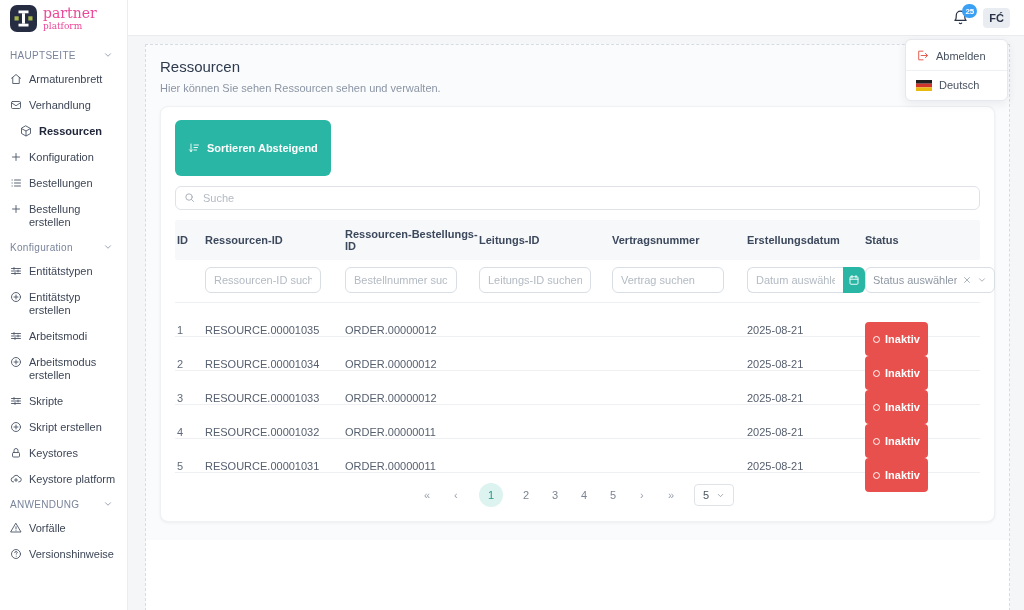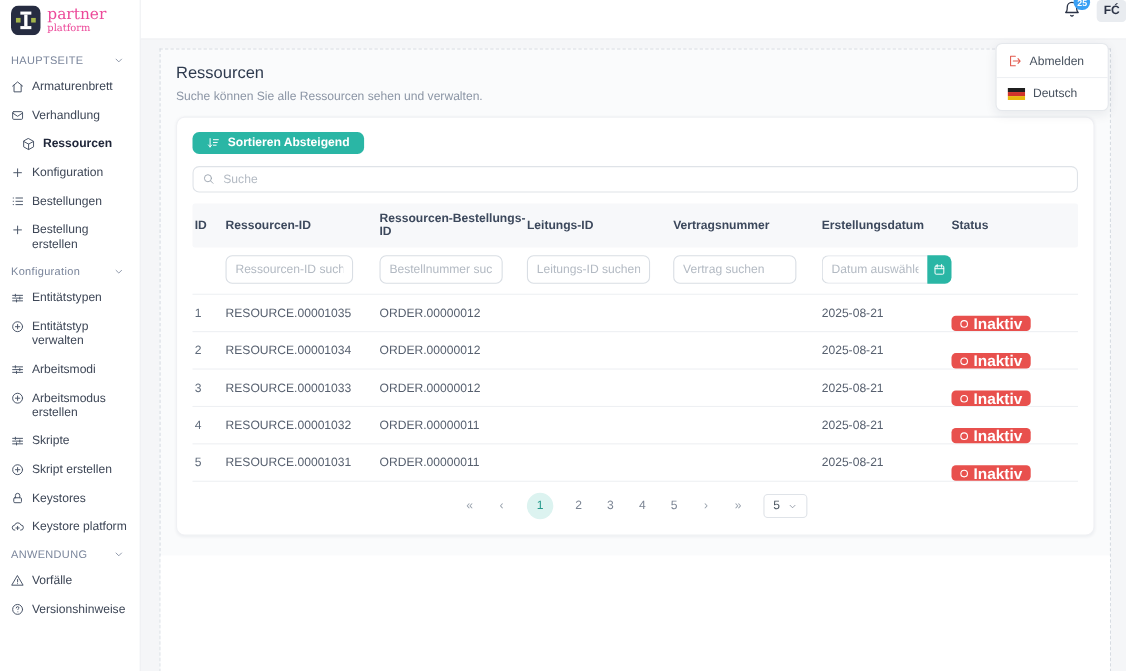--- a/index.html
+++ b/index.html
@@ -15,33 +15,33 @@
   .logo-text .l1 { font-size:14px; }
   .logo-text .l2 { font-size:9px; margin-top:2px; }
   .nav-header { display:flex; align-items:flex-start; justify-content:space-between; padding-right:14px; color:#79849a; font-size:10px; letter-spacing:.3px; margin:10px 0 12px; cursor:pointer; }
   .nav-header svg { width:10px; height:10px; stroke:#79849a; }
   .nav-item { display:flex; align-items:flex-start; gap:7px; font-size:11px; color:#3d4656; margin-bottom:13px; line-height:13px; cursor:pointer; padding-right:6px; }
   .nav-item .icn { margin-top:0px; color:#4a5568; }
   .nav-item.active { font-weight:bold; color:#20273a; padding-left:10px; }
 
   
   .right-col { flex:1; display:flex; flex-direction:column; height:610px; position:relative; }
-  .topbar { height:36px; background:#fff; border-bottom:1px solid #e9ebef; display:flex; align-items:flex-start; justify-content:flex-end; gap:14px; }
+  .topbar { height:36px; background:#fff; border-bottom:1px solid #e9ebef; display:flex; align-items:center; justify-content:flex-end; gap:14px; padding-right:14px; }
   .bell-wrap { position:relative; cursor:pointer; }
   .bell-wrap svg { width:17px; height:17px; stroke:#2b3346; fill:none; stroke-width:1.7; stroke-linecap:round; stroke-linejoin:round; display:block; }
   .notif-badge { position:absolute; top:-5px; right:-8px; background:#3aa0f4; color:#fff; font-size:8px; font-weight:bold; min-width:14px; height:14px; border-radius:8px; display:flex; align-items:center; justify-content:center; padding:0 3px; }
   .avatar { background:#e9ecf0; color:#2b3346; font-size:11px; font-weight:bold; border-radius:4px; padding:4px 6px; cursor:pointer; }
 
   .main { flex:1; position:relative; background:#f5f6f8; overflow:hidden; }
   .dashed-box { position:absolute; left:17px; right:14px; top:8px; bottom:-6px; border:1px dashed #d7dce2; padding:13px 14px; background:#fafbfc; }
   .page-title { font-size:15px; font-weight:500; color:#2e3a4e; }
   .page-subtitle { font-size:11px; color:#8b95a5; margin-top:7px; }
 
   .card { margin-top:12px; background:#fff; border:1px solid #f0f1f4; border-radius:8px; box-shadow:0 1px 3px rgba(25,39,61,.06); padding:13px 14px 10px; }
-  .sort-btn { display:inline-flex; align-items:center; gap:7px; background:#2ab6a5; color:#fff; border:none; font-size:11px; font-weight:bold; padding:4px 13px; border-radius:6px; cursor:pointer; font-family:inherit; }
+  .sort-btn { display:inline-flex; align-items:center; gap:7px; background:#2ab6a5; color:#fff; border:none; font-size:11px; font-weight:bold; padding:22px 13px; border-radius:6px; cursor:pointer; font-family:inherit; }
   .sort-btn svg { width:12px; height:12px; stroke:#fff; }
   .search-wrap { position:relative; margin-top:10px; }
   .search-wrap svg { position:absolute; left:9px; top:6px; width:11px; height:11px; stroke:#9aa3ae; }
   .search-input { width:100%; height:24px; border:1px solid #dfe3e8; border-radius:6px; padding:0 8px 0 27px; font-size:11px; font-family:inherit; color:#3d4656; background:#fff; }
   .search-input::placeholder { color:#b3bac3; }
 
   .tgrid { display:grid; grid-template-columns:30px 140px 134px 133px 135px 118px 1fr; align-items:center; }
   .thead { margin-top:10px; background:#f7f8fa; padding:8px 0; font-size:11px; font-weight:bold; color:#3c485c; border-radius:2px; }
   .filters { padding:7px 0 9px; border-bottom:1px solid #eef0f3; }
   .f-input { height:26px; border:1px solid #d9dee4; border-radius:6px; padding:0 8px; font-size:11px; font-family:inherit; color:#3d4656; width:116px; background:#fff; }
@@ -49,21 +49,21 @@
   .f-input.small { width:96px; border-radius:6px 0 0 6px; border-right:none; }
   .date-wrap { display:flex; align-items:center; }
   .cal-btn { width:27px; height:26px; background:#2ab6a5; border:none; border-radius:0 6px 6px 0; display:flex; align-items:center; justify-content:center; cursor:pointer; }
   .cal-btn svg { width:12px; height:12px; stroke:#fff; }
   .status-select { width:130px; height:26px; border:1px solid #d9dee4; border-radius:6px; display:flex; align-items:center; gap:5px; padding:0 7px; font-size:11px; color:#8f98a4; cursor:pointer; background:#fff; }
   .status-select .lbl { flex:1; white-space:nowrap; overflow:hidden; }
   .status-select svg { width:10px; height:10px; stroke:#8f98a4; }
 
   .trow { height:34px; border-bottom:1px solid #eef0f3; font-size:11px; color:#57606f; }
   .trow .idcell { color:#5f6a7a; padding-left:2px; }
-  .badge { display:inline-flex; align-items:center; gap:5px; background:#e8504d; color:#fff; font-size:14px; font-weight:bold; border-radius:4px; padding:2px 8px; line-height:10px;margin-top:19px; }
+  .badge { display:inline-flex; align-items:center; gap:5px; background:#e8504d; color:#fff; font-size:11px; font-weight:bold; border-radius:4px; padding:12px 8px; line-height:10px;margin-top:19px; }
   .badge .ring { width:7px; height:7px; border:1.3px solid #fff; border-radius:50%; display:inline-block; }
 
   .pagination { display:flex; align-items:center; justify-content:center; gap:17px; margin-top:10px; padding-bottom:4px; font-size:11px; color:#99a2ad; }
   .pg { cursor:pointer; min-width:12px; text-align:center; }
   .pg.num { color:#7b8493; }
   .pg.active { background:#dcf3f0; color:#23998b; width:24px; height:24px; border-radius:50%; display:flex; align-items:center; justify-content:center; font-weight:500; }
   .page-size { display:flex; align-items:center; gap:7px; border:1px solid #dfe3e8; border-radius:4px; padding:4px 8px; color:#4a5560; cursor:pointer; background:#fff; }
   .page-size svg { width:9px; height:9px; stroke:#7b8493; }
 
   .empty-block { background:#fff; margin:18px -14px 0; height:240px; }
@@ -218,21 +218,21 @@
   <div class="nav-item">
     <svg class="icn">
         <use href="#i-sliders"></use>
       </svg>
     <span>Entitätstypen</span>
   </div>
   <div class="nav-item">
     <svg class="icn">
         <use href="#i-plus-circle"></use>
       </svg>
-    <span>Entitätstyp verwalten</span>
+    <span>Entitätstyp erstellen</span>
   </div>
   <div class="nav-item">
     <svg class="icn">
         <use href="#i-sliders"></use>
       </svg>
     <span>Arbeitsmodi</span>
   </div>
   <div class="nav-item">
     <svg class="icn">
         <use href="#i-plus-circle"></use>
@@ -311,21 +311,21 @@
         <rect width="16" height="3.67" y="3.67" fill="#d0342c"></rect>
         <rect width="16" height="3.66" y="7.34" fill="#e8b90f"></rect>
       </svg>
       <span>Deutsch</span>
     </div>
   </div>
 
   <div class="main">
     <div class="dashed-box">
       <div class="page-title">Ressourcen</div>
-      <div class="page-subtitle">Suche können Sie alle Ressourcen sehen und verwalten.</div>
+      <div class="page-subtitle">Hier können Sie sehen Ressourcen sehen und verwalten.</div>
 
       <div class="card">
         <button class="sort-btn">
           <svg class="icn">
               <use href="#i-sort"></use>
             </svg>
           <span>Sortieren Absteigend</span>
         </button>
 
         <div class="search-wrap">
@@ -353,20 +353,31 @@
           <div><input class="f-input" style="width: 112px;" placeholder="Bestellnummer suchen"></div>
           <div><input class="f-input" style="width: 112px;" placeholder="Leitungs-ID suchen"></div>
           <div><input class="f-input" style="width: 112px;" placeholder="Vertrag suchen"></div>
           <div class="date-wrap">
             <input class="f-input small" placeholder="Datum auswählen" style="">
             <button class="cal-btn">
               <svg class="icn">
                   <use href="#i-calendar"></use>
                 </svg>
             </button>
+          </div>
+          <div>
+            <div class="status-select">
+              <span class="lbl">Status auswählen</span>
+              <svg class="icn">
+                  <use href="#i-x"></use>
+                </svg>
+              <svg class="icn">
+                  <use href="#i-chev-down"></use>
+                </svg>
+            </div>
           </div>
         </div>
 
         
         <div class="tgrid trow">
           <div class="idcell">1</div>
           <div>RESOURCE.00001035</div>
           <div>ORDER.00000012</div>
           <div></div>
           <div></div>

